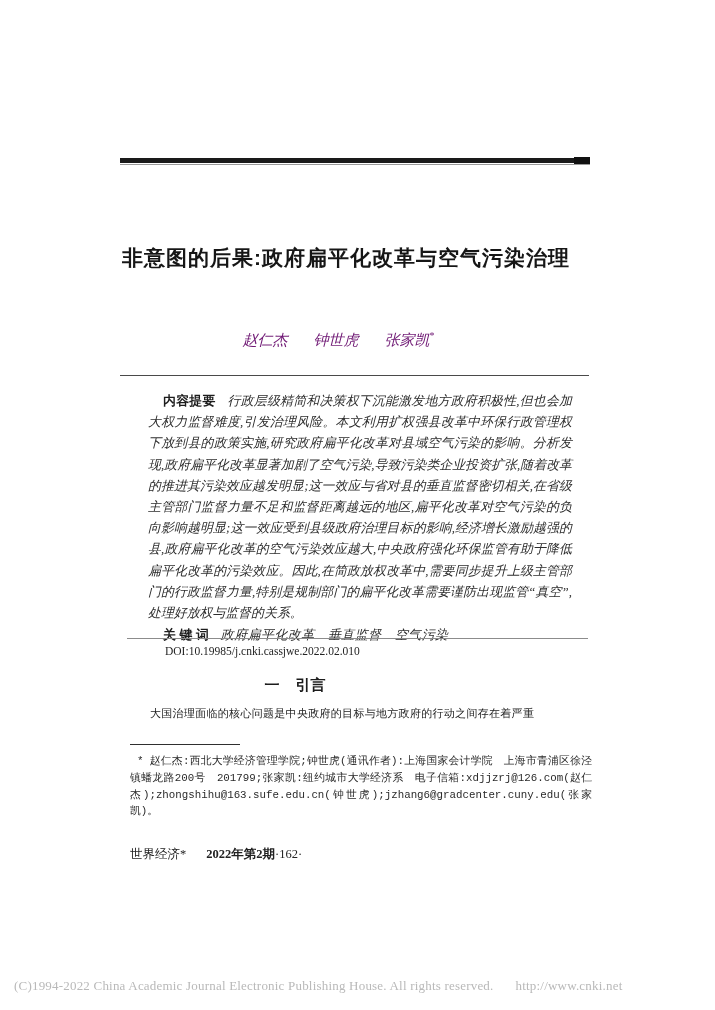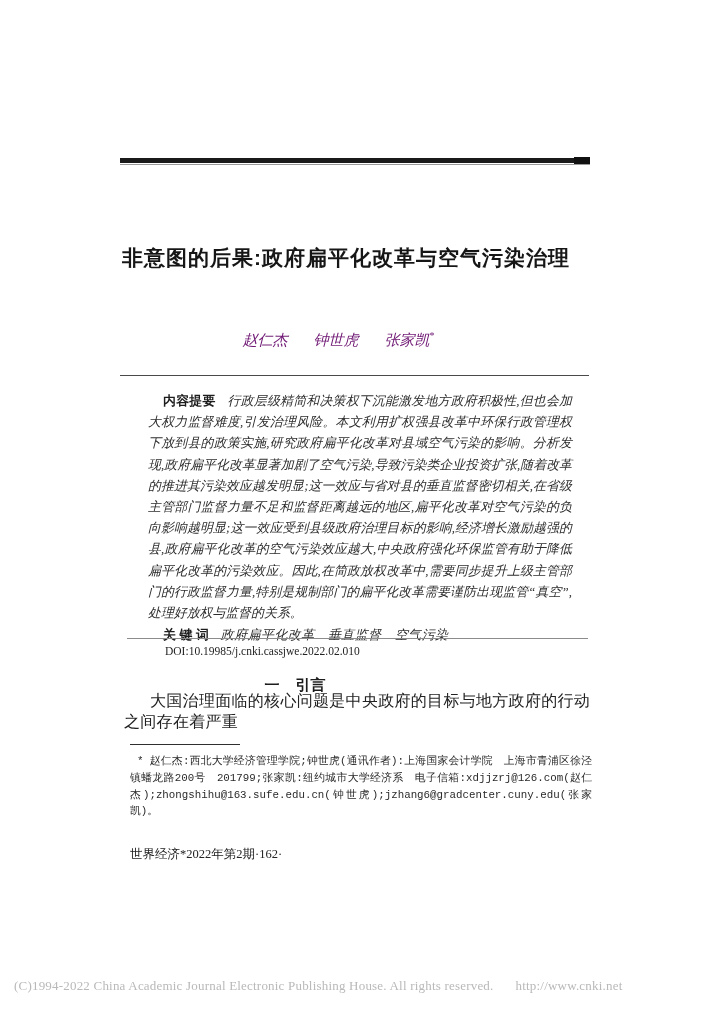--- a/index.html
+++ b/index.html
@@ -45,37 +45,37 @@
   .doi{position:absolute;left:165px;top:645px;font-size:11.5px;color:#232323;}
   
   .section{
     position:absolute;left:0;top:676px;width:590px;margin:0;text-align:center;
     font-family:"Liberation Sans","DejaVu Sans",sans-serif;font-weight:bold;
     font-size:15px;color:#1c1c1c;
   }
   .section .num{margin-right:16px;}
   
   .body-line{
-    position:absolute;left:124px;top:691px;width:471px;margin:0;
-    font-size:16px;letter-spacing:0.3px;color:#222;
+    position:absolute;left:124px;top:706px;width:471px;margin:0;
+    font-size:11px;letter-spacing:0.3px;color:#222;
   }
   .body-line{text-indent:26px;}
   
   .fn-rule{position:absolute;left:130px;top:744px;width:110px;height:1px;background:#2f2f2f;}
   .footnote{
     position:absolute;left:130px;top:753px;width:462px;
     font-size:10.8px;line-height:16.8px;text-align:justify;color:#2a2a2a;font-family:Liberation Mono, monospace;
   }
   .footnote p{margin:0;}
   .footnote .p1{text-indent:7px;}
   .footnote .p2{text-indent:22px;}
   .fn-mark{margin-right:6px;}
   
   .page-footer{position:absolute;left:130px;top:846px;font-size:12.5px;color:#222;}
-  .page-footer .issue{}
+  .page-footer .issue{margin-left:20px;font-weight:bold;}
   .page-footer .pageno{}
   
   .watermark{
     position:absolute;left:14px;top:978px;font-size:13px;color:#b9b9b9;letter-spacing:0.2px;
   }
   .watermark .url{margin-left:22px;}
 </style>
 </head>
 <body>
 

